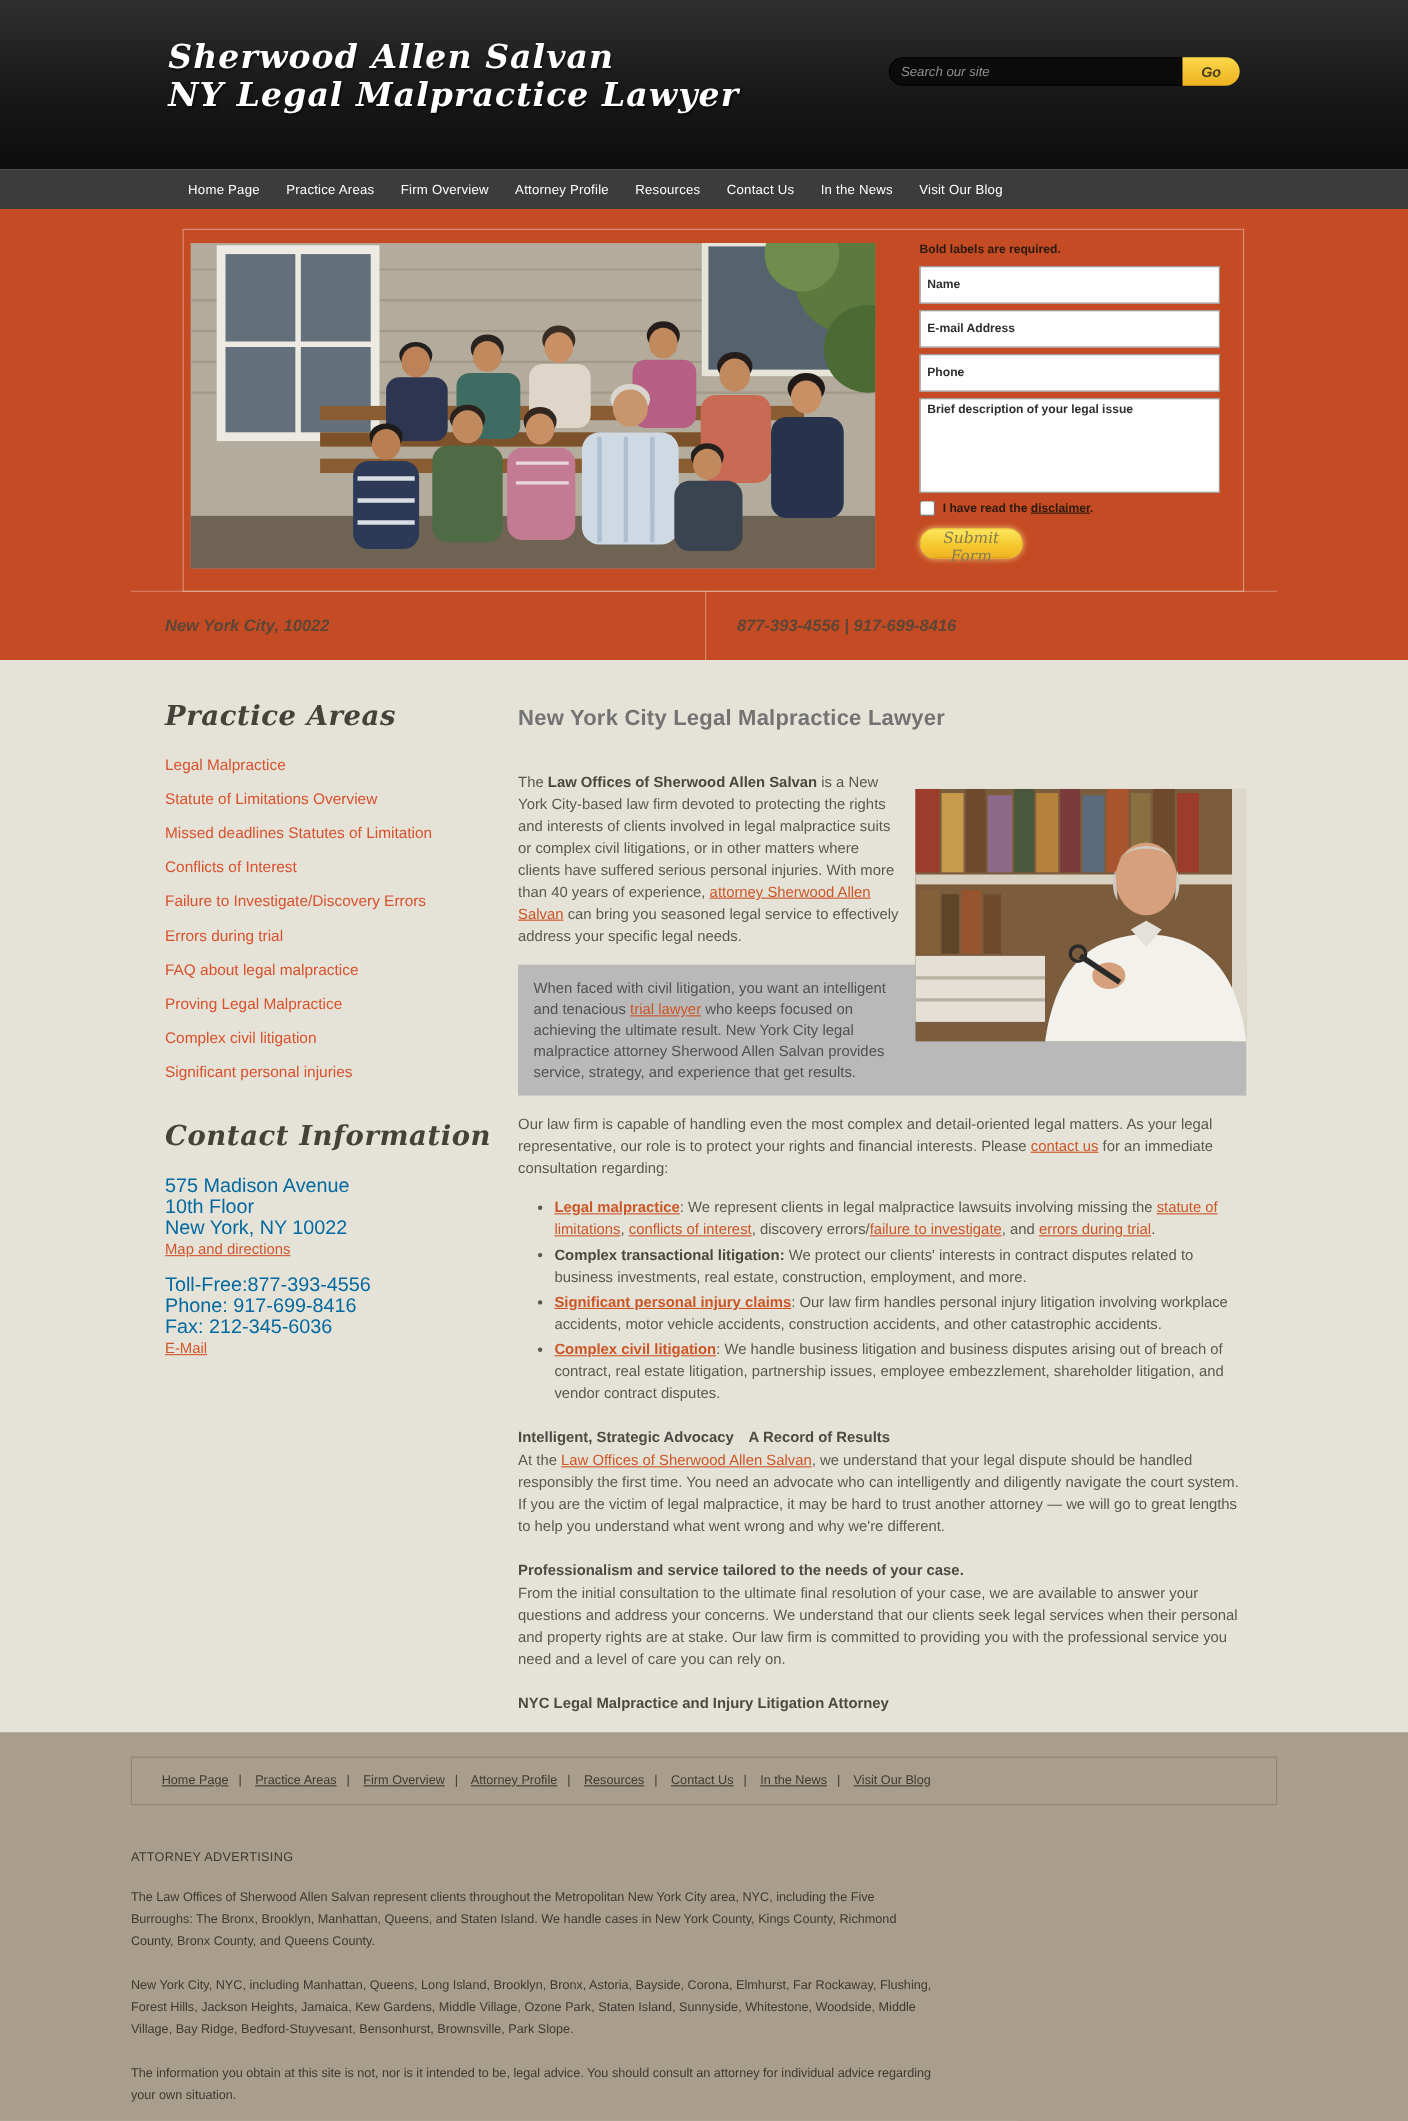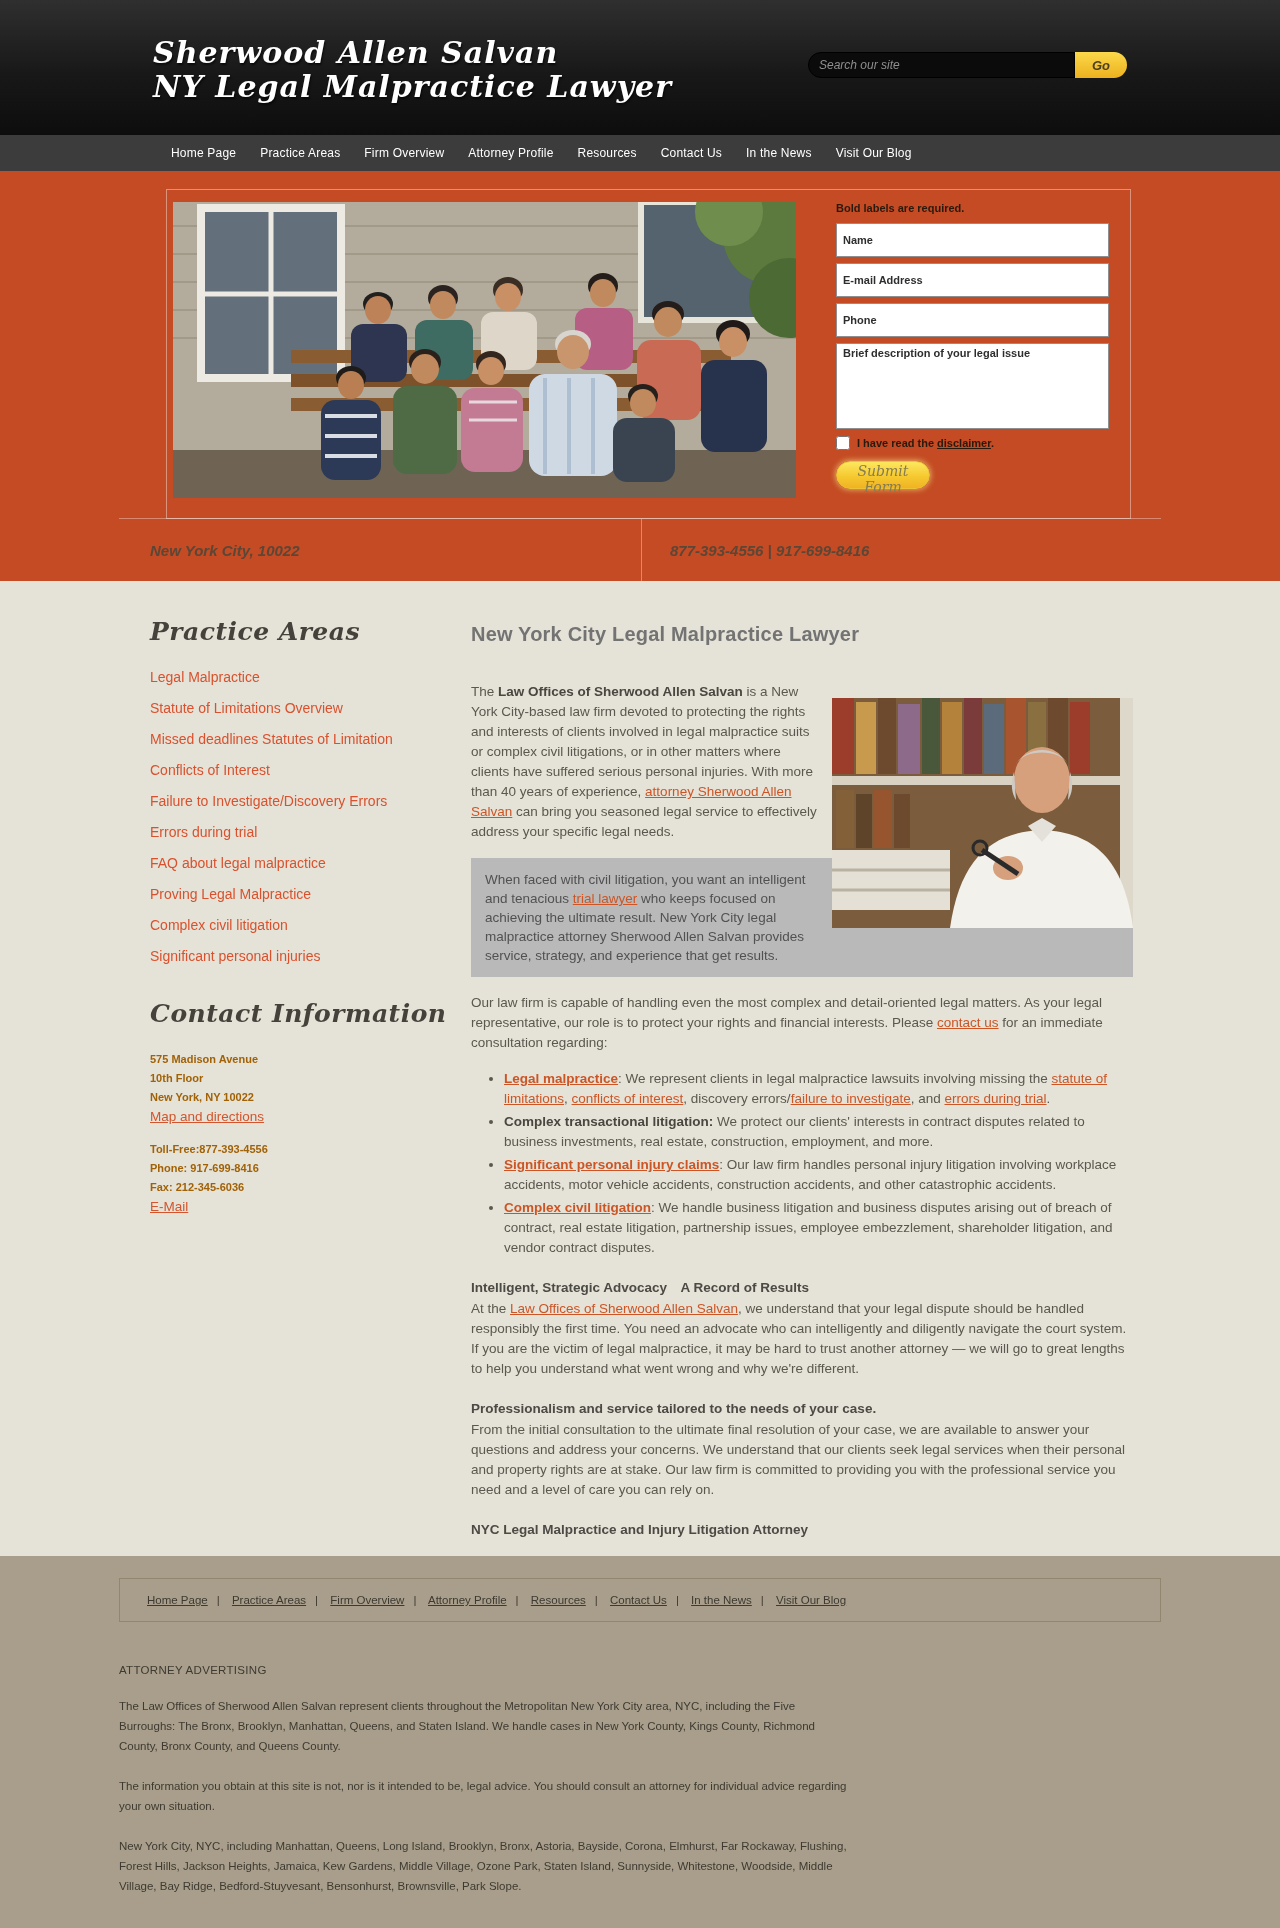--- a/index.html
+++ b/index.html
@@ -1,21 +1,21 @@
 <!DOCTYPE html>
 <html><head>
 <meta charset="utf-8">
 <title></title>
 <style>
   html,body{margin:0;padding:0;}
   body{width:1280px;font-family:"Liberation Sans",sans-serif;background:#a89e8b;}
   .container{width:1042px;margin:0 auto;position:relative;}
 
   
-  .header{height:135px;background:linear-gradient(180deg,#2f2f2f 0%,#181818 55%,#0d0d0d 100%);overflow:hidden;}
+  .header{height:154px;background:linear-gradient(180deg,#2f2f2f 0%,#181818 55%,#0d0d0d 100%);overflow:hidden;}
   .site-title{padding:36px 0 0 34px;color:#fff;font-family:"DejaVu Serif",serif;font-style:italic;font-weight:bold;font-size:30px;line-height:34px;text-shadow:1px 2px 2px rgba(0,0,0,.6);letter-spacing:1px;}
   .searchwrap{position:absolute;top:52px;right:34px;display:flex;align-items:center;}
   .search-input{width:245px;height:24px;background:#0b0b0b;border:1px solid #000;border-radius:13px 0 0 13px;color:#bbb;font-style:italic;font-size:12px;padding:0 10px;outline:none;}
   .search-input::placeholder{color:#8f8f8f;font-style:italic;opacity:1;}
   .go-btn{width:52px;height:26px;border:none;border-radius:0 13px 13px 0;background:linear-gradient(180deg,#fbd94b,#edb11e);color:#4a3f1e;font-style:italic;font-size:13px;font-weight:bold;cursor:pointer;}
 
   
   .navbar{height:36px;background:#3c3c3c;}
   .navbar .container{display:flex;align-items:center;height:36px;padding-left:52px;box-sizing:border-box;gap:24px;}
   .nav-link{color:#ffffff;font-size:12px;text-decoration:none;letter-spacing:.2px;}
@@ -41,21 +41,21 @@
   .hero-contact .txt{color:#5c4636;font-size:15px;font-weight:bold;font-style:italic;}
 
   
   .main{background:#e5e2d7;height:975px;overflow:hidden;}
   .main .container{display:flex;}
   .sidebar{width:352px;box-sizing:border-box;padding:36px 20px 0 31px;}
   .script-h{font-family:"DejaVu Serif",serif;font-style:italic;font-weight:bold;font-size:25px;color:#45423c;letter-spacing:.5px;margin:0 0 22px 0;}
   .side-links{list-style:none;margin:0 0 34px 0;padding:0;}
   .side-links li{margin-bottom:13px;}
   .side-links a{color:#d9512d;font-size:14px;text-decoration:none;line-height:15px;}
-  .addr-line{font-size:11px;color:#a16207;line-height:19px;font-weight:bold;}
+  .addr-line{font-size:18px;color:#0369a1;line-height:19px;}
   .side-link{display:inline-block;color:#d2552e;font-size:13.5px;text-decoration:underline;line-height:19px;}
   .gap12{height:14px;}
 
   .maincol{flex:1;box-sizing:border-box;padding:42px 28px 0 0;}
   .maincol h1{font-size:20px;color:#737373;margin:0 0 36px 0;letter-spacing:.2px;}
   .maincol h3{font-size:13.5px;color:#4c4a44;margin:22px 0 4px 0;}
   .maincol h3.first{margin-top:0;}
   .maincol p{font-size:13.5px;color:#5a584f;line-height:20px;margin:0 0 16px 0;}
   .attorney-photo{float:right;width:301px;height:230px;margin:16px 0 10px 14px;overflow:hidden;}
   .attorney-photo svg{display:block;width:100%;height:100%;}
@@ -293,17 +293,17 @@
       <a href="#">Practice Areas</a><span class="pipe">|</span>
       <a href="#">Firm Overview</a><span class="pipe">|</span>
       <a href="#">Attorney Profile</a><span class="pipe">|</span>
       <a href="#">Resources</a><span class="pipe">|</span>
       <a href="#">Contact Us</a><span class="pipe">|</span>
       <a href="#">In the News</a><span class="pipe">|</span>
       <a href="#">Visit Our Blog</a>
     </div>
     <div class="adv">ATTORNEY ADVERTISING</div>
     <p class="fp">The Law Offices of Sherwood Allen Salvan represent clients throughout the Metropolitan New York City area, NYC, including the Five Burroughs: The Bronx, Brooklyn, Manhattan, Queens, and Staten Island. We handle cases in New York County, Kings County, Richmond County, Bronx County, and Queens County.</p>
+    <p class="fp">New York City, NYC, including Manhattan, Queens, Long Island, Brooklyn, Bronx, Astoria, Bayside, Corona, Elmhurst, Far Rockaway, Flushing, Forest Hills, Jackson Heights, Jamaica, Kew Gardens, Middle Village, Ozone Park, Staten Island, Sunnyside, Whitestone, Woodside, Middle Village, Bay Ridge, Bedford-Stuyvesant, Bensonhurst, Brownsville, Park Slope.</p>
     <p class="fp">The information you obtain at this site is not, nor is it intended to be, legal advice. You should consult an attorney for individual advice regarding your own situation.</p>
-    <p class="fp">New York City, NYC, including Manhattan, Queens, Long Island, Brooklyn, Bronx, Astoria, Bayside, Corona, Elmhurst, Far Rockaway, Flushing, Forest Hills, Jackson Heights, Jamaica, Kew Gardens, Middle Village, Ozone Park, Staten Island, Sunnyside, Whitestone, Woodside, Middle Village, Bay Ridge, Bedford-Stuyvesant, Bensonhurst, Brownsville, Park Slope.</p>
 
   </div>
 </div>
 
 </body></html>

